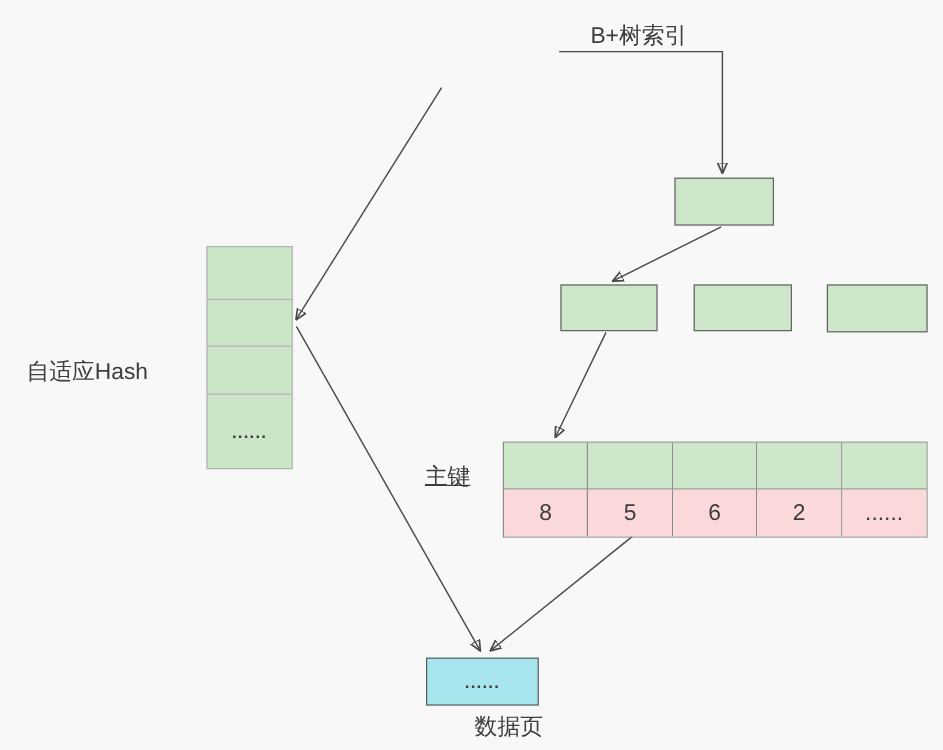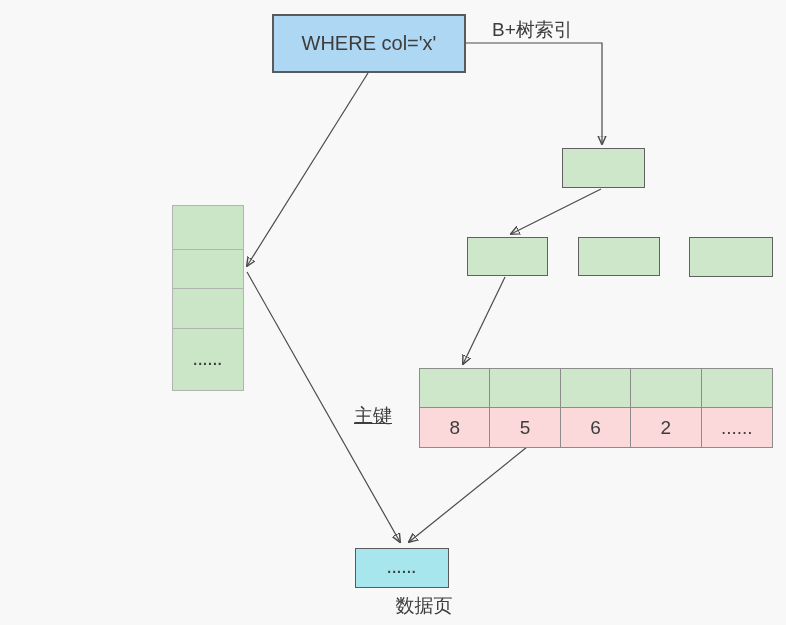--- a/index.html
+++ b/index.html
@@ -75,21 +75,21 @@
 
   .datapage-box {
     left: 355px; top: 548px; width: 94px; height: 40px;
     background: #a8e6ee;
     border: 1.5px solid #5a5a5a;
   }
 
   .lbl { position: absolute; font-size: 19px; white-space: nowrap; }
   .btree-lbl { left: 492px; top: 17px; }
   .hash-lbl { left: 22px; top: 297px; }
-  .pk-lbl { left: 354px; top: 403px; text-decoration: underline; }
+  .pk-lbl { left: 354px; top: 384px; text-decoration: underline; }
   .dp-lbl { left: 424px; top: 593px; transform: translateX(-50%); }
 
   .dots { font-size: 14px; font-weight: 700; letter-spacing: 1px; }
 </style>
 </head>
 <body>
 
 <div class="canvas">
 
   <svg class="wires" viewBox="0 0 786 625">
@@ -99,23 +99,20 @@
       </marker>
     </defs>
     <path d="M368 73 L247 266" marker-end="url(#arr)"></path>
     <path d="M247 272 L400 542" marker-end="url(#arr)"></path>
     <path d="M466 43 L602 43 L602 144" marker-end="url(#arr)"></path>
     <path d="M601 189 L511 234" marker-end="url(#arr)"></path>
     <path d="M505 277 L463 364" marker-end="url(#arr)"></path>
     <path d="M527 447 L409 542" marker-end="url(#arr)"></path>
   </svg>
 
-  <div class="box query-box">
-    <span>WHERE col='x'</span>
-  </div>
 
   <div class="lbl btree-lbl">B+树索引</div>
 
   <div class="box node root-node"></div>
   <div class="box node int-node-1"></div>
   <div class="box node int-node-2"></div>
   <div class="box node int-node-3"></div>
 
   <div class="hash-stack">
     <div class="hash-cell hc-1">
@@ -125,20 +122,21 @@
       <span class="dots"></span>
     </div>
     <div class="hash-cell hc-3">
       <span class="dots"></span>
     </div>
     <div class="hash-cell hc-4">
       <span class="dots">......</span>
     </div>
   </div>
 
+  <div class="lbl hash-lbl">自适应Hash</div>
 
   <div class="lbl pk-lbl">主键</div>
 
   <div class="leaf-table">
     <div class="cell ptr"></div>
     <div class="cell ptr"></div>
     <div class="cell ptr"></div>
     <div class="cell ptr"></div>
     <div class="cell ptr"></div>
     <div class="cell key">8</div>

